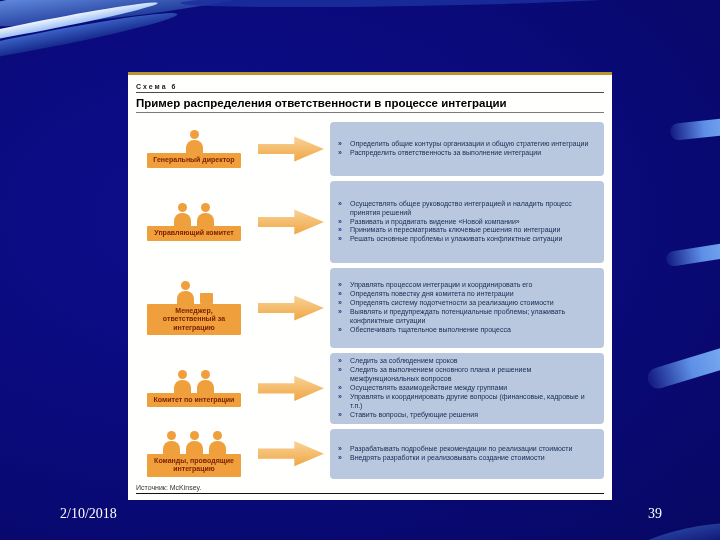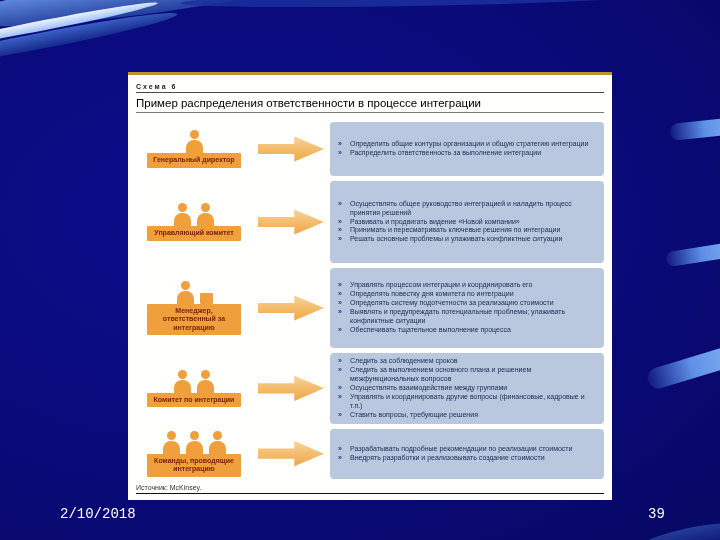--- a/index.html
+++ b/index.html
@@ -21,21 +21,21 @@
   .sw1{top:120px;width:76px;height:17px;transform:rotate(-6deg);}
   .sw2{top:246px;width:80px;height:15px;transform:rotate(-9deg);}
   .sw3{top:356px;width:100px;height:21px;transform:rotate(-17deg);}
   .br-arc{bottom:-14px;right:-30px;width:120px;height:26px;border-radius:50%;
           background:linear-gradient(180deg,#27439f,#0a0a70);transform:rotate(-12deg);opacity:.9;}
   
   #slide{position:absolute;left:128px;top:72px;width:484px;height:428px;box-sizing:border-box;
          background:#fffffd;border-top:3px solid #bb952c;padding:5px 8px 3px 8px;}
   .scheme-label{font-size:7px;font-weight:bold;letter-spacing:2px;color:#222;margin-top:3px;}
   .rule{height:1px;background:#4a4a4a;margin-top:2px;}
-  .slide-title{font-size:11.5px;font-weight:normal;color:#000;padding:4px 0 3px 0;}
+  .slide-title{font-size:11.5px;font-weight:bold;color:#000;padding:4px 0 3px 0;}
   .rule2{height:1px;background:#7a7a7a;}
   
   #rows{display:flex;flex-direction:column;gap:5px;margin-top:9px;}
   .row{display:flex;align-items:stretch;}
   .row:nth-child(1){min-height:54px;}
   .row:nth-child(2){min-height:82px;}
   .row:nth-child(3){min-height:80px;}
   .row:nth-child(4){min-height:70px;}
   .row:nth-child(5){min-height:50px;}
   .figure{width:116px;flex:none;display:flex;flex-direction:column;align-items:center;justify-content:center;}
@@ -50,21 +50,21 @@
   .arrow{width:66px;height:30px;background:linear-gradient(180deg,#fad7a0,#eea23c);
          clip-path:polygon(0 33%,55% 33%,55% 8%,100% 50%,55% 92%,55% 67%,0 67%);}
   .box{flex:1;background:#b9c8de;border-radius:4px;padding:4px 8px;box-sizing:border-box;
        display:flex;flex-direction:column;justify-content:center;}
   .item{display:flex;gap:3px;font-size:7px;line-height:1.28;color:#152a52;}
   .bullet{flex:none;width:9px;font-weight:bold;color:#1d3f86;}
   .itext{flex:1;}
   .source{font-size:7px;color:#333;margin-top:5px;}
   .rule3{height:1px;background:#111;margin-top:2px;}
   
-  .footer-text{position:absolute;color:#ffffff;font-family:Liberation Mono, monospace;font-size:14px;text-align:right;}
+  .footer-text{position:absolute;color:#ffffff;font-family:Liberation Serif, serif;font-size:14px;text-align:right;}
   #date{left:60px;top:506px;}
   #page{left:641px;top:506px;margin-left:7px;}
 </style>
 </head>
 <body>
 
 <div id="stage">
 
   <div class="decor tl-band1"></div>
   <div class="decor tl-band2"></div>

